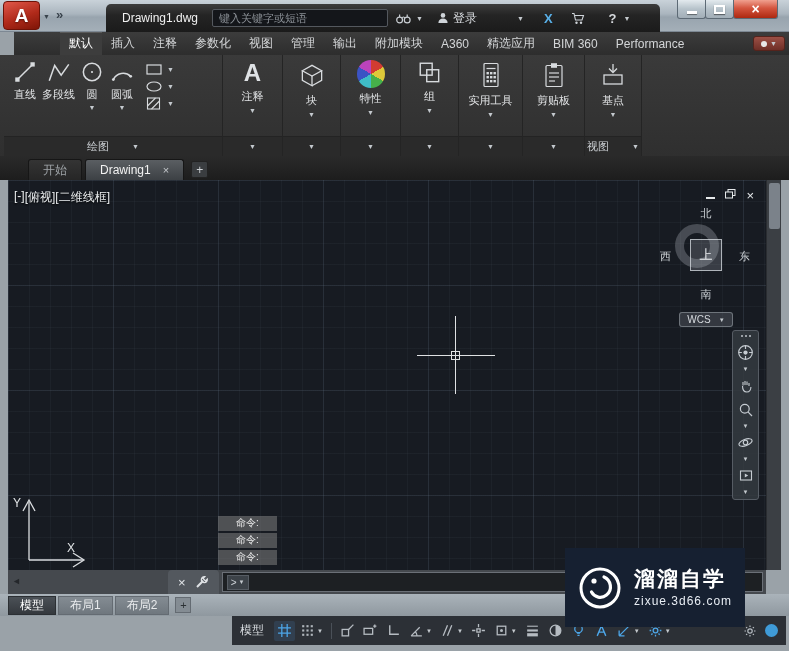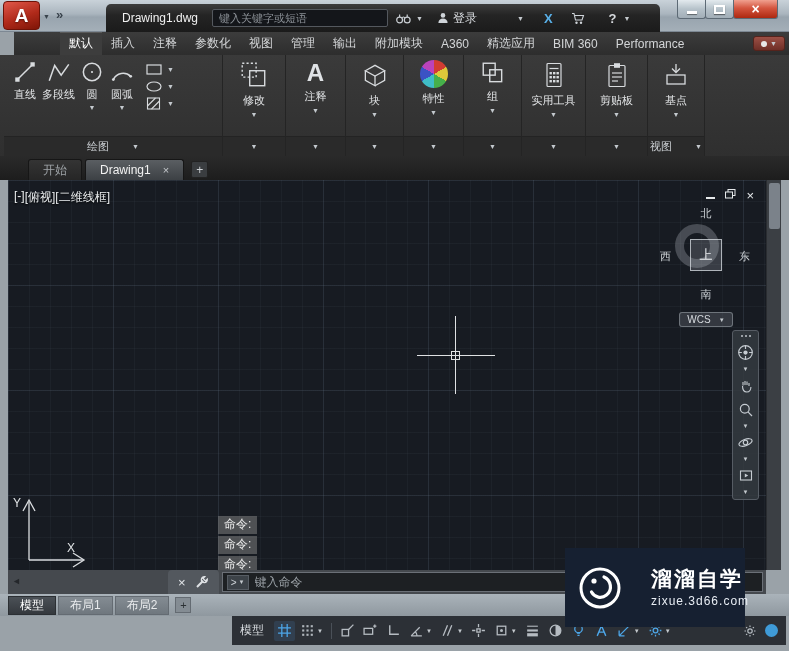--- a/index.html
+++ b/index.html
@@ -110,21 +110,21 @@
     border:1px solid #565c64; border-radius:3px; padding:4px 0 3px; display:flex; flex-direction:column;
     align-items:center; gap:1px; }
   .nav-grip { display:flex; gap:2px; margin-bottom:3px; cursor:grab; }
   .nav-grip i { width:2px; height:2px; background:#9aa0a6; display:block; }
   .nav-item { width:23px; height:23px; display:flex; align-items:center; justify-content:center; cursor:pointer; }
   .nav-dd { height:8px; display:flex; align-items:center; }
   .xhair-h { position:absolute; left:409px; top:175px; width:78px; height:1px; background:#dfe1e3; }
   .xhair-v { position:absolute; left:447px; top:136px; width:1px; height:78px; background:#dfe1e3; }
   .pickbox { position:absolute; left:443px; top:171px; width:9px; height:9px; border:1px solid #dfe1e3; }
   .cmd-history { position:absolute; left:210px; top:336px; display:flex; flex-direction:column; gap:2px; }
-  .cmd-hline { background:rgba(125,125,125,.55); color:#ececec; font-size:12px; padding:0 6px 1px;
+  .cmd-hline { background:rgba(125,125,125,.55); color:#ececec; font-size:10px; padding:0 18px 1px;
     width:max-content; }
   .ucs-svg { position:absolute; left:4px; bottom:2px; }
 
   
   .vscroll { position:absolute; left:766px; top:180px; width:15px; height:390px; background:#3b3f44;
     border-left:1px solid #2a2d31; cursor:pointer; }
   .vscroll-thumb { position:absolute; left:2px; top:3px; width:11px; height:46px; background:#7b828a; border-radius:2px; }
   .frame-left { position:absolute; left:0; top:180px; width:8px; height:390px; background:#9aa2a8; }
   .frame-right { position:absolute; left:781px; top:180px; width:8px; height:390px; background:#9aa2a8; }
   .bottomframe { position:absolute; left:0; top:645px; width:789px; height:6px; background:#9aa2a8; }
@@ -162,21 +162,21 @@
   .st-label { color:#d6dade; font-size:12px; margin-right:8px; }
   .st-btn { height:20px; padding:0 3px; display:flex; align-items:center; justify-content:center; gap:2px;
     border-radius:2px; cursor:pointer; }
   .st-btn.on { background:rgba(70,120,170,.22); }
   .st-sep { width:1px; height:16px; background:#4a5058; margin:0 3px; }
   .st-right { position:absolute; right:8px; top:0; bottom:0; display:flex; gap:8px; align-items:center; }
   .st-blue-dot { width:13px; height:13px; border-radius:50%; background:#3f9bd8; display:block; cursor:pointer; }
 
   
   .watermark { position:absolute; left:565px; top:548px; width:180px; height:79px; background:#162031; z-index:60;
-    display:flex; align-items:center; padding:0 12px; gap:28px; }
+    display:flex; align-items:center; padding:0 12px; gap:11px; }
   .wm-title { color:#fff; font-size:21px; font-weight:bold; letter-spacing:2px; line-height:1.15; white-space:nowrap; }
   .wm-url { color:#e8edf4; font-size:12px; letter-spacing:1px; margin-top:3px; white-space:nowrap; }
 </style>
 </head>
 <body>
 
 <div class="window">
 
   <div class="titlebar">
     <div class="app-logo">
@@ -322,37 +322,20 @@
             <span class="dd">▼</span>
           </div>
         </div>
       </div>
       <div class="panel-footer">
         <span>绘图</span>
         <span class="dd">▼</span>
       </div>
     </div>
 
-    <div class="panel" style="width:63px">
-      <div class="panel-body">
-          <div class="bigbtn">
-        <span class="ticon">
-          <svg width="30" height="30" viewBox="0 0 28 28" fill="none" stroke="#d8dbde" stroke-width="1.3">
-                <rect x="3" y="3" width="13" height="13" stroke-dasharray="2 2"></rect>
-                <rect x="10" y="10" width="14" height="14"></rect>
-              </svg>
-        </span>
-        <span class="lbl">修改</span>
-        <span class="dd">▼</span>
-      </div>
-        </div>
-      <div class="panel-footer">
-          <span class="dd">▼</span>
-        </div>
-    </div>
 
     <div class="panel" style="width:60px">
       <div class="panel-body">
           <div class="bigbtn">
         <span class="icon-a">A</span>
         <span class="lbl">注释</span>
         <span class="dd">▼</span>
       </div>
         </div>
       <div class="panel-footer">
@@ -619,21 +602,20 @@
               <path d="M12.3,4.2 a3,3 0 1 1 -2.5,-2.5 L8,3.5 L10.5,6 Z"></path>
               <line x1="8.2" y1="5.8" x2="2" y2="12" stroke-width="2"></line>
             </svg>
         </span>
       </div>
       <div class="cmd-input">
         <span class="cmd-prompt">
           <span>&gt;</span>
           <span class="dd tiny">▼</span>
         </span>
-        <input placeholder="键入命令" style="">
       </div>
     </div>
   </div>
 
   <div class="tabsrow">
     <div class="ltab active">模型</div>
     <div class="ltab">布局1</div>
     <div class="ltab">布局2</div>
     <div class="ltab-add">+</div>
   </div>

